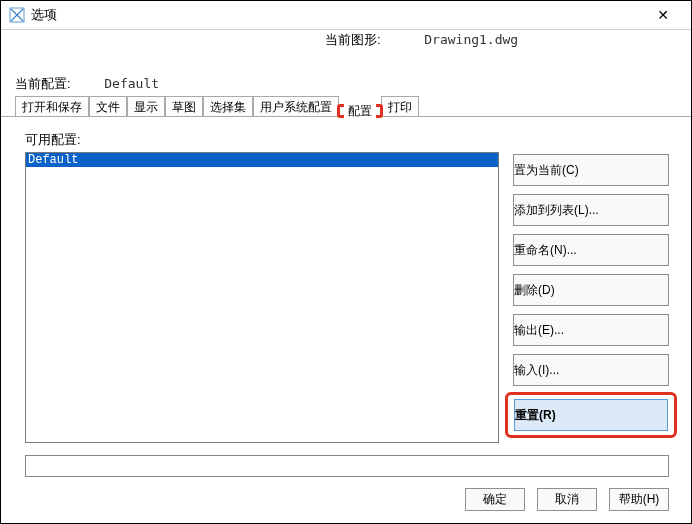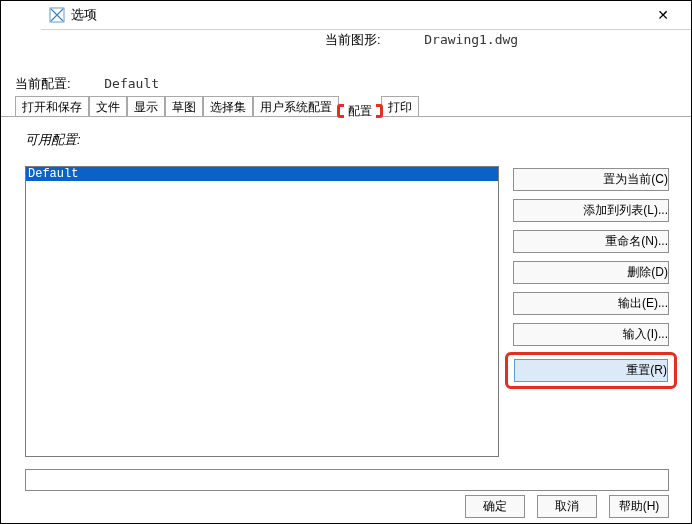--- a/index.html
+++ b/index.html
@@ -13,21 +13,20 @@
     border: 1px solid #000;
     display: flex;
     flex-direction: column;
   }
   .titlebar {
     height: 30px;
     border-bottom: 1px solid #d0d0d0;
     display: flex;
     align-items: center;
     padding: 0 8px;
-    margin-left: 40px;
   }
   .titlebar .app-icon {
     width: 16px; height: 16px; margin-right: 6px;
     display: inline-flex; align-items: center; justify-content: center;
   }
   .titlebar .title { flex: 1; font-size: 13px; }
   .titlebar .close {
     width: 40px; height: 28px;
     display: flex; align-items: center; justify-content: center;
     font-size: 14px;
@@ -74,21 +73,21 @@
     display: flex; align-items: center;
     position: relative; z-index: 2;
     background: #fff;
   }
   .content {
     flex: 1;
     padding: 14px 22px 4px 24px;
     display: flex;
     flex-direction: column;
   }
-  .profiles-label { font-size: 13px; margin-bottom: 17px; font-style: italic; }
+  .profiles-label { font-size: 13px; margin-bottom: 3px; }
   .profiles-area {
     display: flex;
     gap: 14px;
     align-items: flex-start;
   }
   .listbox {
     flex: 1;
     height: 291px;
     border: 1px solid #7a7a7a;
     background: #fff;
@@ -104,31 +103,32 @@
     line-height: 14px;
   }
   .side-buttons {
     width: 156px;
     display: flex;
     flex-direction: column;
     gap: 8px;
     padding-top: 2px;
   }
   .side-buttons .btn {
-    height: 23px;
+    height: 32px;
     border: 1px solid #8f8f8f;
     background: #f9f9f9;
-    display: flex; align-items: center; justify-content: flex-end;
+    display: flex; align-items: center; justify-content: flex-start;
     font-size: 12px;
   }
   .redwrap {
     border: 3px solid #e03020;
     border-radius: 6px;
     padding: 4px 6px;
     margin: -2px -8px;
+    font-weight: bold;
   }
   .redwrap .btn {
     background: #dce9f7;
     border: 1px solid #5a9bd5;
   }
   .lower-box {
     margin-top: 12px;
     height: 22px;
     border: 1px solid #888;
     background: #fff;

